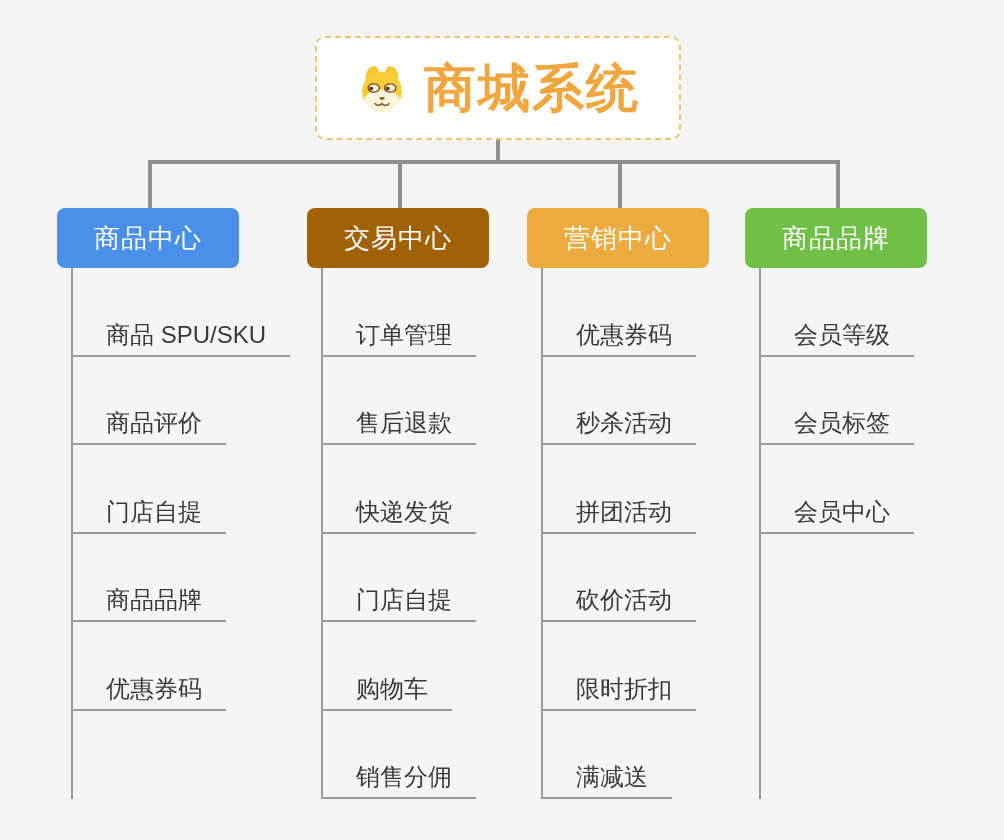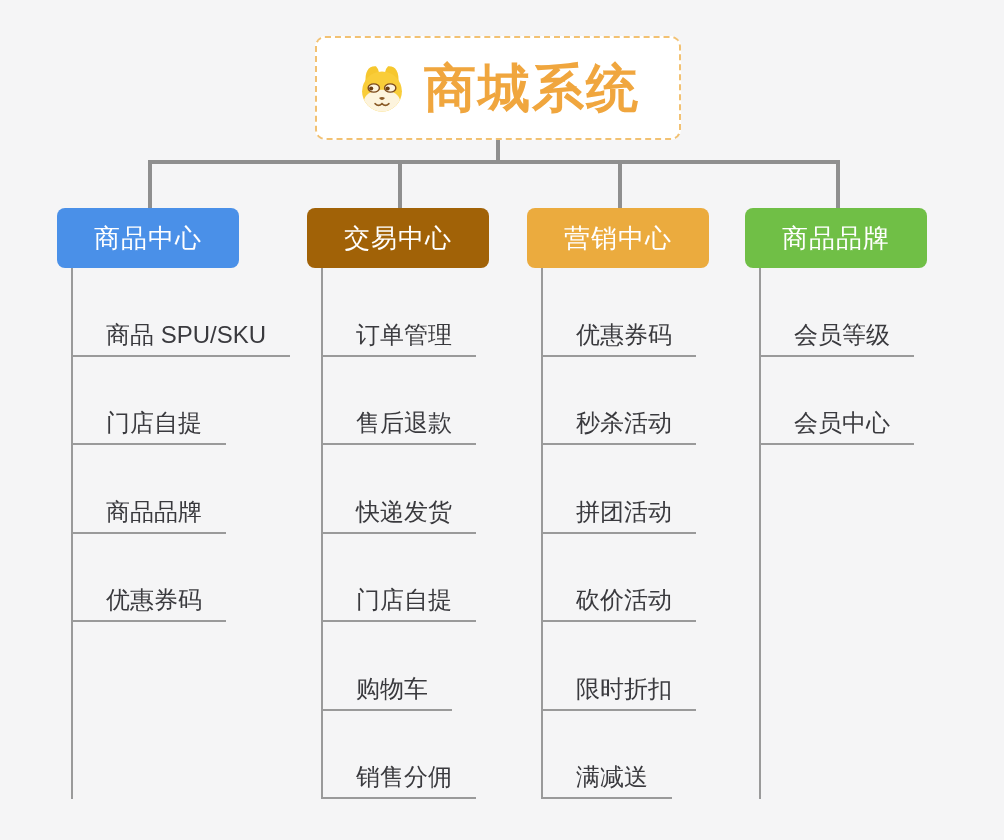--- a/index.html
+++ b/index.html
@@ -146,20 +146,23 @@
   <div class="branch-box b1" style="background: rgb(74, 144, 232);">商品中心</div>
   <div class="branch-box b2" style="background: #a16207;">交易中心</div>
   <div class="branch-box b3" style="background: rgb(235, 171, 62);">营销中心</div>
   <div class="branch-box b4" style="background: rgb(112, 191, 70);">商品品牌</div>
 
   <div class="children c1">
     <div class="leaf">
         <span class="leaf-label">商品 SPU/SKU</span>
       </div>
     <div class="leaf">
+        <span class="leaf-label">商品评价</span>
+      </div>
+    <div class="leaf">
         <span class="leaf-label">门店自提</span>
       </div>
     <div class="leaf">
         <span class="leaf-label">商品品牌</span>
       </div>
     <div class="leaf">
         <span class="leaf-label">优惠券码</span>
       </div>
   </div>
 
@@ -203,17 +206,20 @@
     <div class="leaf">
         <span class="leaf-label">销售分佣</span>
       </div>
   </div>
 
   <div class="children c4">
     <div class="leaf">
         <span class="leaf-label">会员等级</span>
       </div>
     <div class="leaf">
+        <span class="leaf-label">会员标签</span>
+      </div>
+    <div class="leaf">
         <span class="leaf-label">会员中心</span>
       </div>
   </div>
 
 </div>
 
 </body></html>

